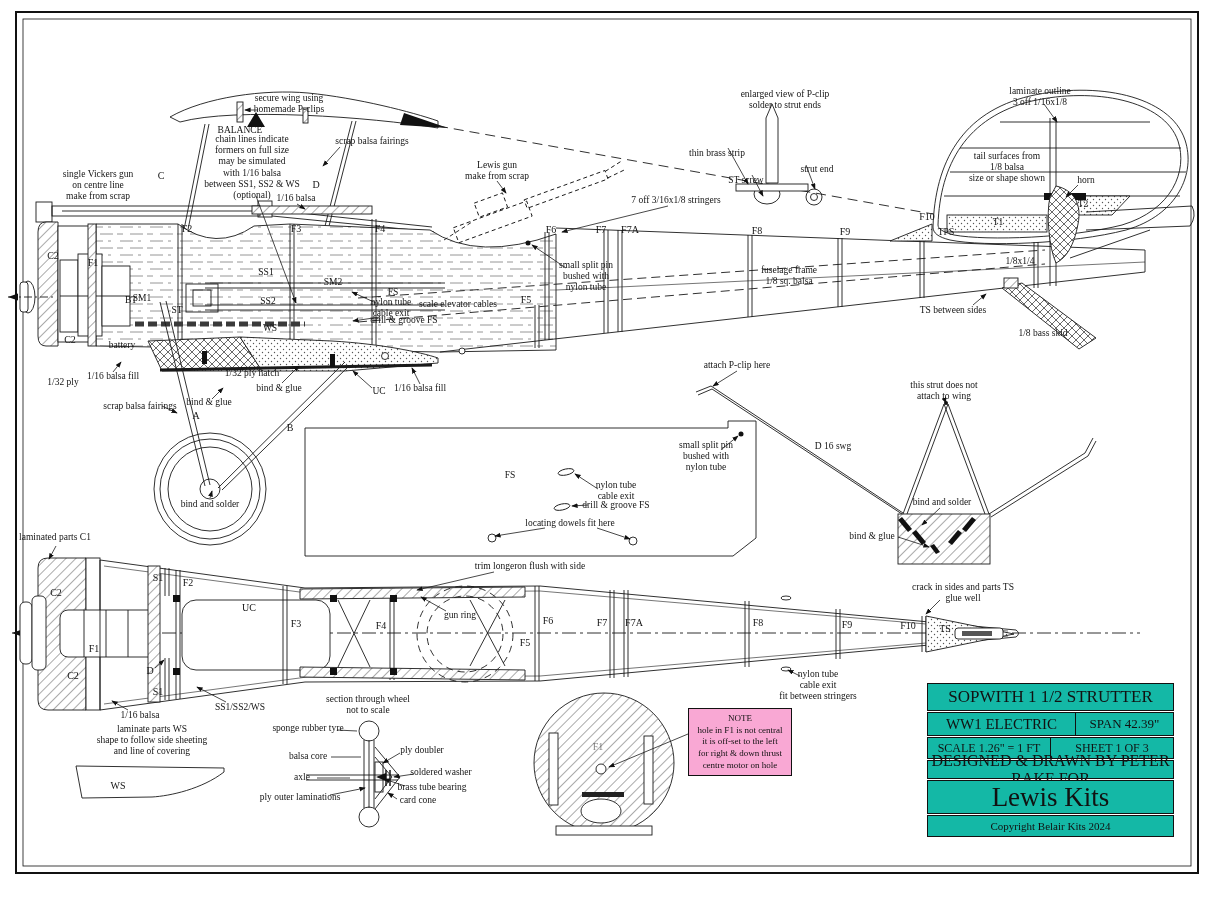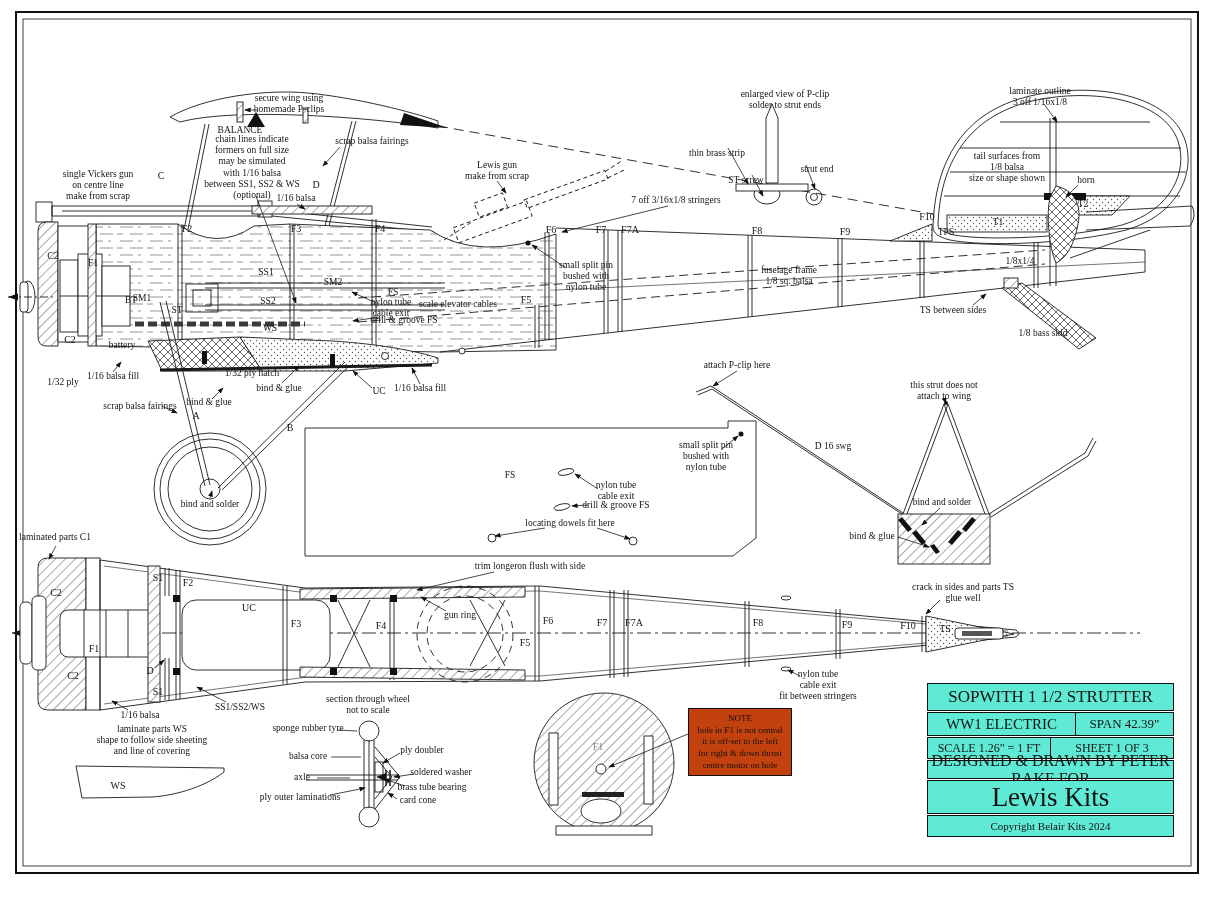--- a/index.html
+++ b/index.html
@@ -3,24 +3,24 @@
 <meta charset="utf-8">
 <style>
   html,body{margin:0;padding:0;background:#e8e8e8;}
   #page{position:relative;width:1214px;height:911px;background:#ffffff;overflow:hidden;
         font-family:"Liberation Serif",serif;color:#111;}
   #art{position:absolute;left:0;top:0;}
   .lbl{position:absolute;transform:translate(-50%,-50%);font-family:"Liberation Serif",serif;
        font-size:9.5px;line-height:1.18;color:#141414;text-align:center;white-space:pre-line;}
   .pl{font-size:10px;}
   .faint{opacity:.55;}
-  .box{position:absolute;border:1px solid #111;background:#c2410c;}
+  .box{position:absolute;border:1px solid #111;background:#f9a8d4;}
   .note-text{position:absolute;width:100%;top:4px;font-size:9px;line-height:1.3;text-align:center;white-space:pre-line;}
   
-  .tb-row{position:absolute;border:1.6px solid #111;background:#5eead4;display:flex;
+  .tb-row{position:absolute;border:1.6px solid #111;background:#14b8a6;display:flex;
           align-items:center;justify-content:center;text-align:center;font-family:Liberation Serif, serif;}
   .tb-cell{flex:1;display:flex;align-items:center;justify-content:center;height:100%;}
   .tb-div{border-left:1.4px solid #111;}
 </style>
 </head>
 <body>
 
 <div id="page">
 
 <svg id="art" width="1214" height="911" viewBox="0 0 1214 911">

